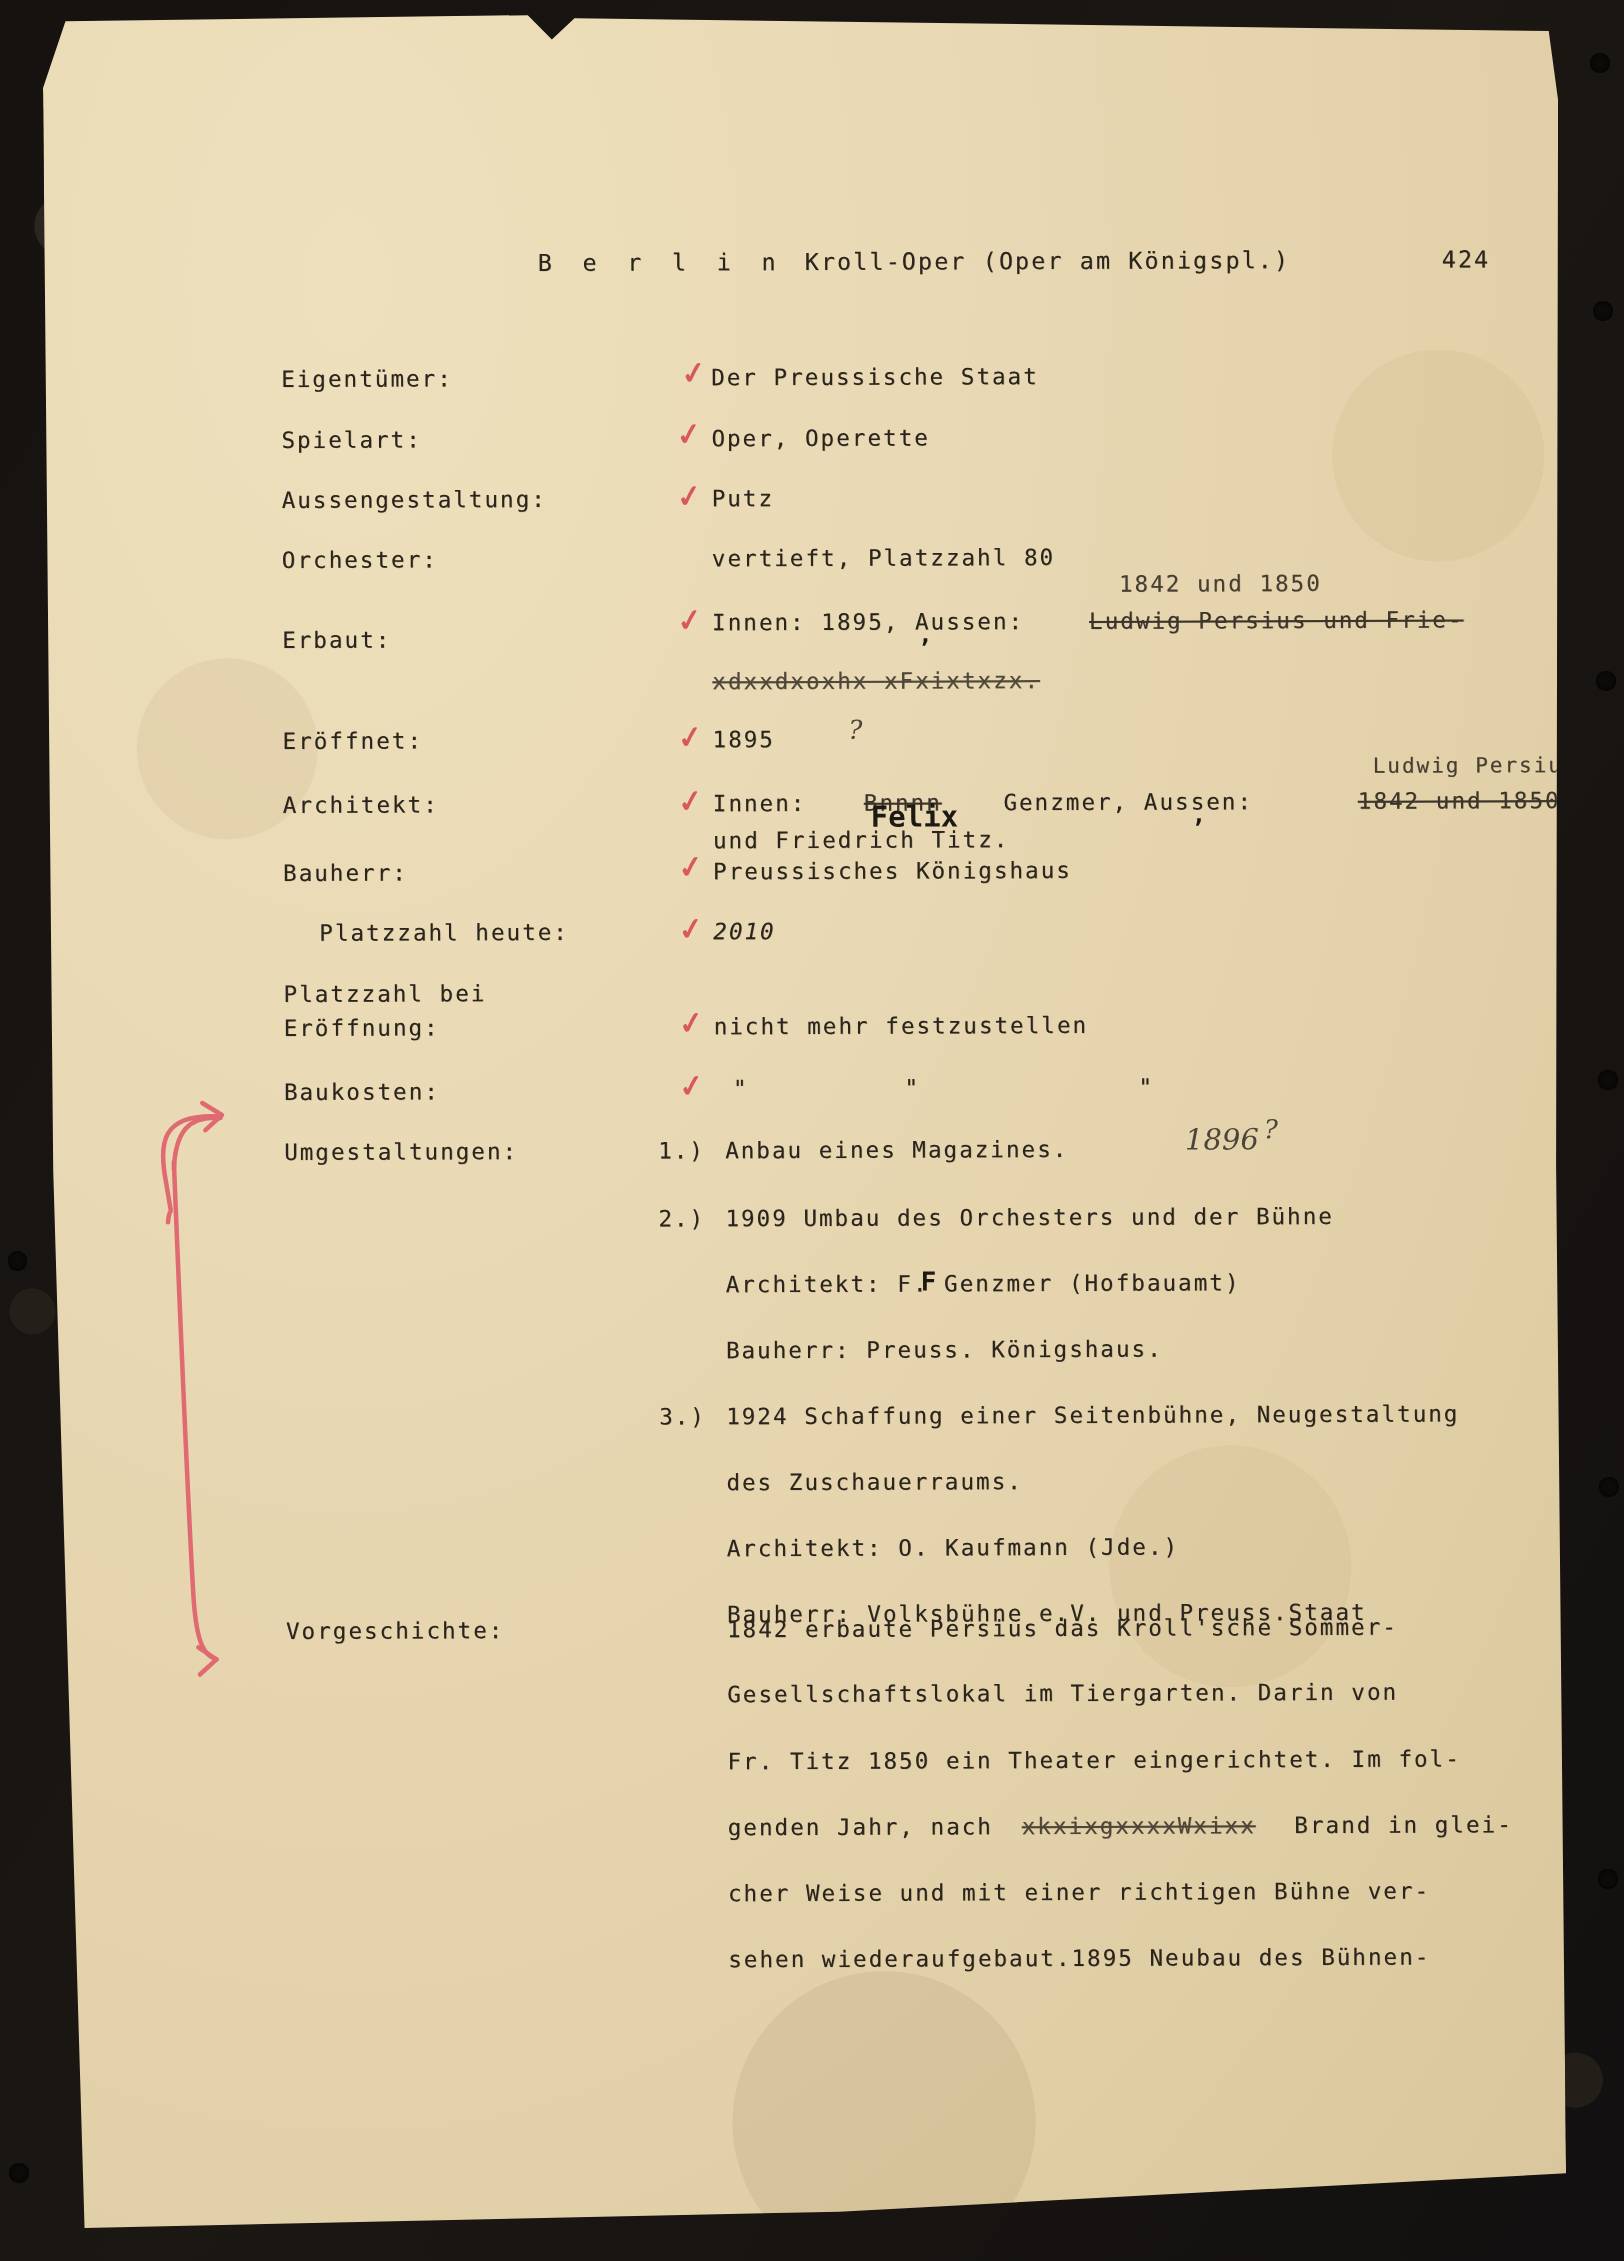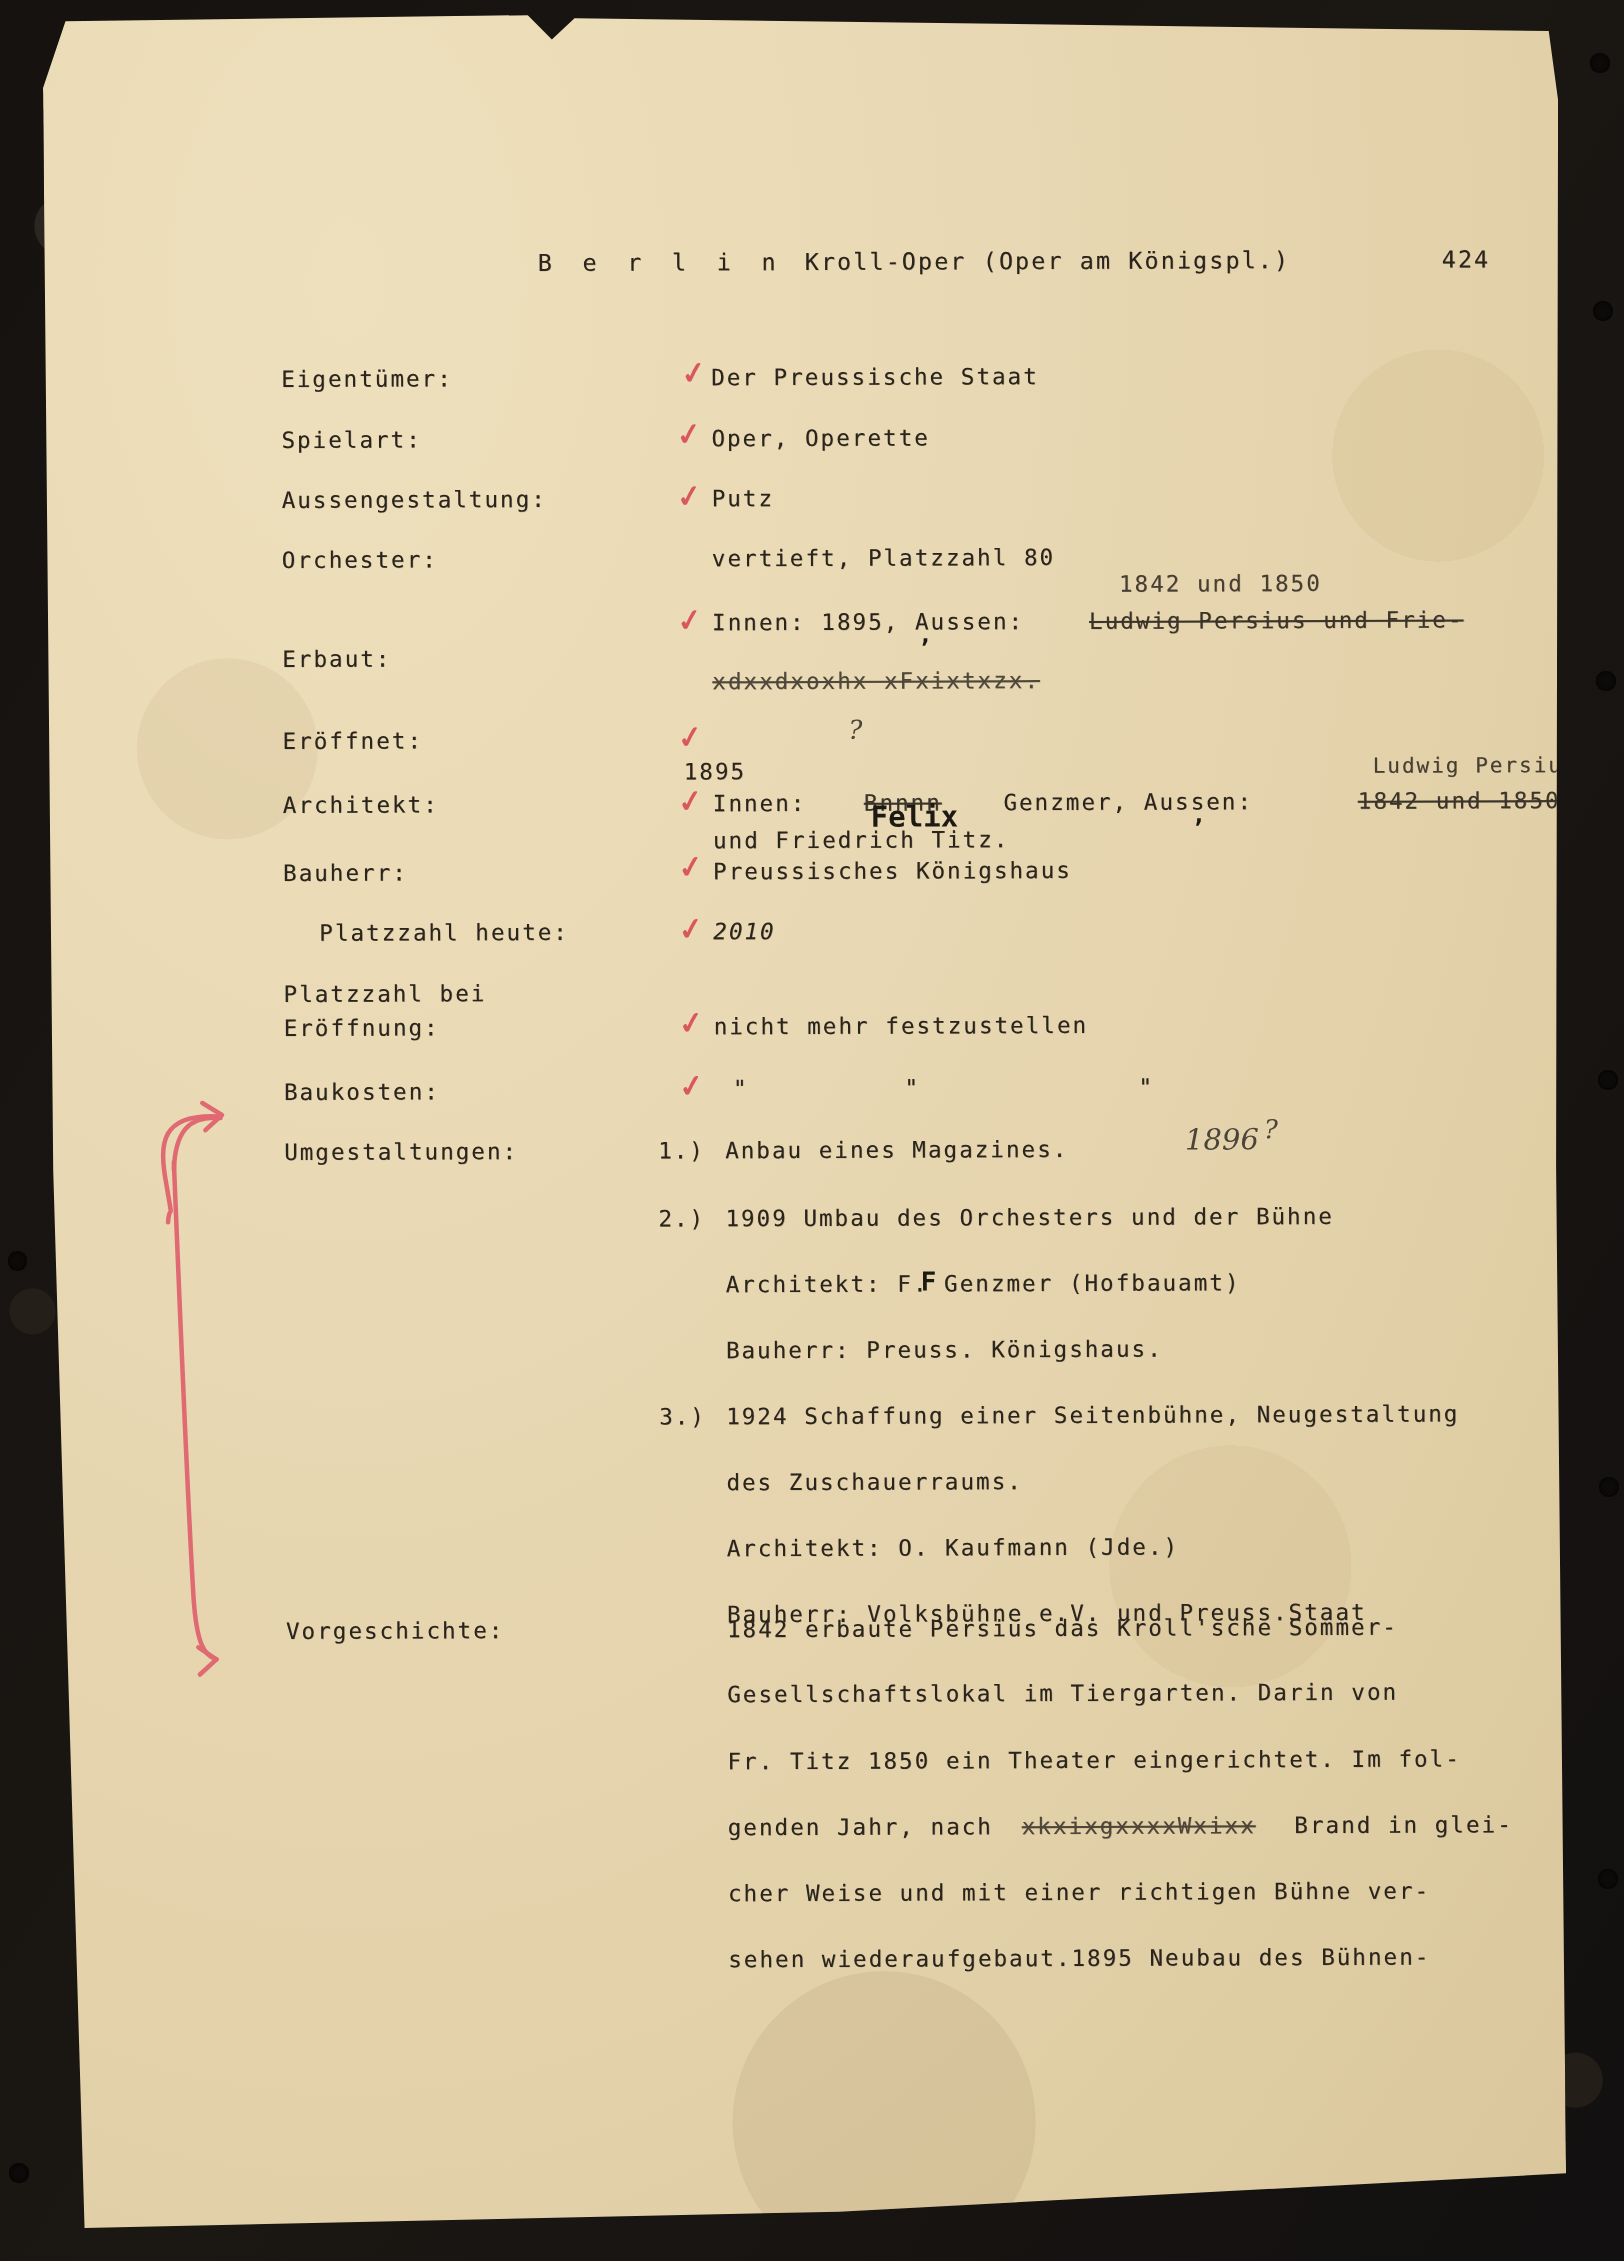--- a/index.html
+++ b/index.html
@@ -132,21 +132,21 @@
     <div id="grain"></div>
 
     <div class="tw title spaced" style="left:494px; top:234px;">B e r l i n</div>
     <div class="tw title" style="left:761px; top:234px;">Kroll-Oper (Oper am Königspl.)</div>
     <div class="tw title" style="left:1398px; top:234px;">424</div>
 
     <div class="tw" style="left:237px; top:350px;">Eigentümer:</div>
     <div class="tw" style="left:237px; top:411px;">Spielart:</div>
     <div class="tw" style="left:237px; top:471px;">Aussengestaltung:</div>
     <div class="tw" style="left:237px; top:531px;">Orchester:</div>
-    <div class="tw" style="left:237px; top:630px;">Erbaut:</div>
+    <div class="tw" style="left:237px; top:611px;">Erbaut:</div>
     <div class="tw" style="left:237px; top:712px;">Eröffnet:</div>
     <div class="tw" style="left:237px; top:776px;">Architekt:</div>
     <div class="tw" style="left:237px; top:844px;">Bauherr:</div>
     <div class="tw" style="left:237px; top:904px;margin-left:36px;">Platzzahl heute:</div>
     <div class="tw" style="left:237px; top:965px;">Platzzahl bei</div>
     <div class="tw" style="left:237px; top:999px;">Eröffnung:</div>
     <div class="tw" style="left:237px; top:1063px;">Baukosten:</div>
     <div class="tw" style="left:237px; top:1123px;">Umgestaltungen:</div>
     <div class="tw" style="left:237px; top:1602px;">Vorgeschichte:</div>
 
@@ -154,21 +154,21 @@
     <div class="tw" style="left:667px; top:411px;text-align:center;">Oper, Operette</div>
     <div class="tw" style="left:667px; top:471px;">Putz</div>
     <div class="tw" style="left:667px; top:531px;">vertieft, Platzzahl 80</div>
 
     <div class="tw" style="left:667px; top:595px;">Innen: 1895, Aussen: </div>
     <div class="tw strike" style="left:1044px; top:595px;">Ludwig Persius und Frie-</div>
     <div class="tw strike xout" style="left:667px; top:654px;">xdxxdxoxhx xFxixtxzx.</div>
     <div class="tw light" style="left:1074px; top:558px;">1842 und 1850</div>
     <div class="overtype" style="left:873px; top:607px;">,</div>
 
-    <div class="tw" style="left:638px; top:712px;margin-top:32px;">1895</div>
+    <div class="tw" style="left:667px; top:712px;">1895</div>
     <div class="pencil" style="left:803px; top:701px;">?</div>
 
     <div class="tw" style="left:667px; top:776px;">Innen: </div>
     <div class="tw strike" style="left:818px; top:776px;">Bnnnn</div>
     <div class="overtype" style="left:825px; top:786px; font-size:29px; letter-spacing:0px;">Felix</div>
     <div class="tw" style="left:942px; top:776px;"> Genzmer, Aussen: </div>
     <div class="tw strike" style="left:1312px; top:776px;">1842 und 1850</div>
     <div class="tw light" style="left:1327px; top:742px; font-size:21px;">Ludwig Persius</div>
     <div class="tw" style="left:667px; top:813px;">und Friedrich Titz.</div>
     <div class="overtype" style="left:1146px; top:788px;">,</div>

